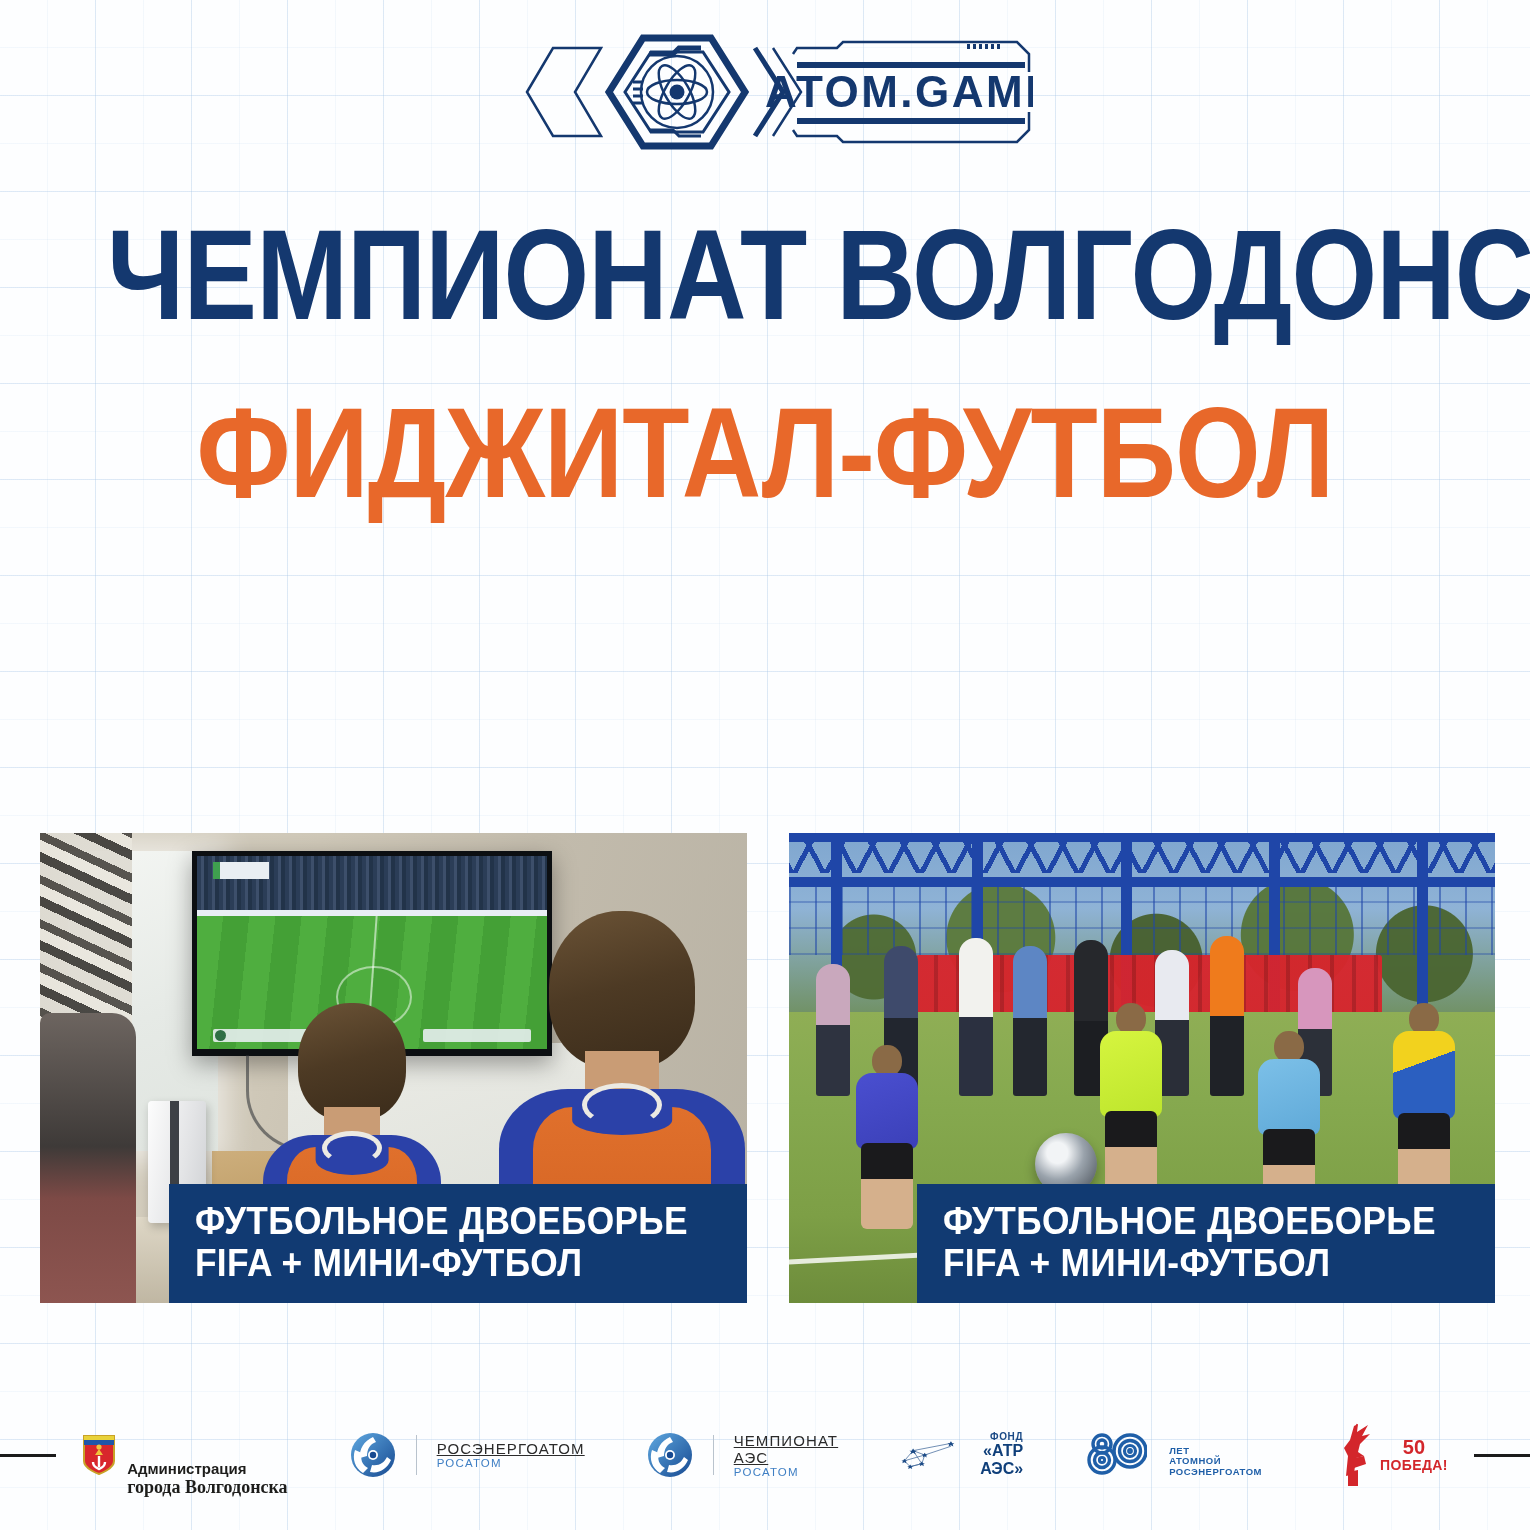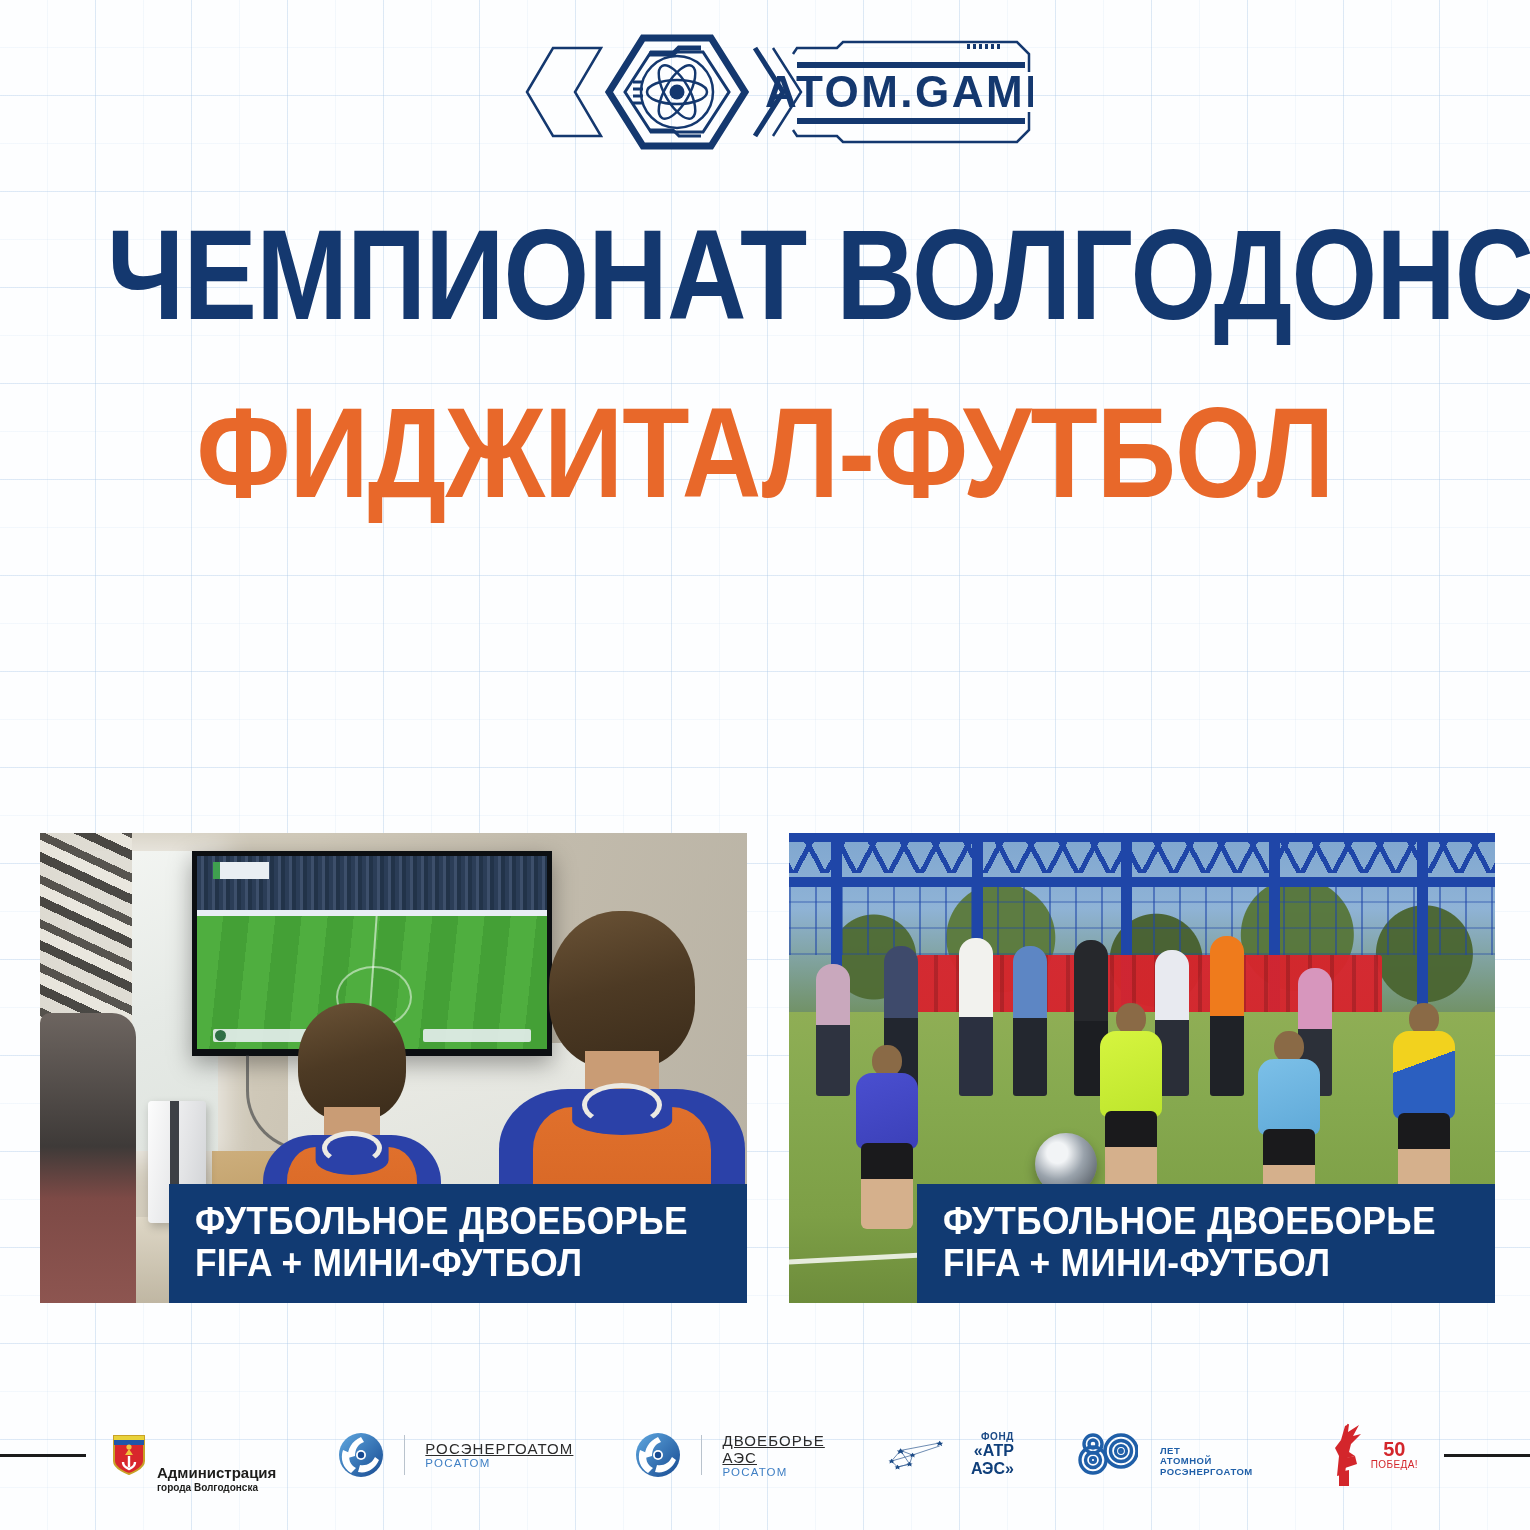--- a/index.html
+++ b/index.html
@@ -347,38 +347,38 @@
     width:86px; height:3px; background:#1b1b1b; flex:none;
   }
   #footer .rule.left { margin-right:26px; }
   #footer .rule.right { margin-left:26px; }
   .sponsors {
     display:flex; align-items:center; gap:62px;
   }
   .sponsor { display:flex; align-items:center; gap:11px; }
   .sponsor .s-text { line-height:1.18; }
   .s-t1 { font-size:15px; font-weight:700; color:#1d1d1b; white-space:nowrap;margin-top:48px; }
-  .s-t2 { font-size:10px; font-weight:700; color:#1d1d1b; white-space:nowrap; }
+  .s-t2 { font-size:18px; font-weight:700; color:#1d1d1b; white-space:nowrap;font-family:Liberation Serif, serif; }
   .ros-text .r1 {
     font-size:15px; letter-spacing:1.1px; color:#2b2b2b; white-space:nowrap;text-decoration:underline;
   }
   .ros-text .r2 {
     font-size:11.5px; letter-spacing:1.3px; color:#3f7fc4; white-space:nowrap;
   }
   .ros-divider {
     width:1px; height:40px; background:#b9c3cd; margin:0 9px;
   }
   .atr-text { text-align:right; }
   .atr-text .a1 { font-size:10px; font-weight:700; color:#1b4a86; letter-spacing:.6px; }
   .atr-text .a2 { font-size:16px; font-weight:700; color:#0f3f7a; }
   .y80-text { line-height:1.14; }
   .y80-text div { font-size:9.5px; font-weight:700; color:#1f5fa8; letter-spacing:.5px; }
   .pobeda-text { text-align:center; }
   .pobeda-text .p1 { font-size:20px; font-weight:700; color:#d3262b; line-height:1; }
-  .pobeda-text .p2 { font-size:10px; font-weight:400; color:#d3262b; letter-spacing:.4px; }
+  .pobeda-text .p2 { font-size:14px; font-weight:700; color:#d3262b; letter-spacing:.4px; }
 </style>
 </head>
 <body>
 
 <div id="poster">
 
   <div id="logo-bar">
     <svg id="logo-svg" width="536" height="120" viewBox="0 0 536 120">
       <g fill="none" stroke="#14386f">
 
@@ -596,21 +596,21 @@
         <svg width="46" height="46" viewBox="0 0 46 46">
           <circle cx="23" cy="23" r="22" fill="url(#rg1)"></circle>
           <path d="M23 5 C14 9 9 17 10 26 L17 24 C17 17 20 12 26 10 Z" fill="#ffffff"></path>
           <path d="M41 28 C37 37 29 42 20 40 L22 33 C29 34 34 31 37 25 Z" fill="#ffffff"></path>
           <path d="M13 41 C5 36 2 27 5 18 L12 21 C10 27 12 33 18 36 Z" fill="#ffffff"></path>
           <circle cx="23" cy="23" r="5" fill="#ffffff"></circle>
           <circle cx="23" cy="23" r="3.2" fill="#174a91"></circle>
         </svg>
         <div class="ros-divider"></div>
         <div class="ros-text">
-          <div class="r1">ДВОЕБОРЬЕ</div>
+          <div class="r1">ЧЕМПИОНАТ</div>
           <div class="r1">АЭС</div>
           <div class="r2">РОСАТОМ</div>
         </div>
       </div>
 
       <div class="sponsor" style="gap:4px">
         <svg width="76" height="44" viewBox="0 0 76 44">
           <g stroke="#1b4a86" stroke-width="1" fill="none" opacity=".85">
             <path d="M6 30 L18 16 L34 22 L30 34 L14 38 Z"></path>
             <path d="M18 16 L30 34 M6 30 L34 22 M14 38 L30 34"></path>

